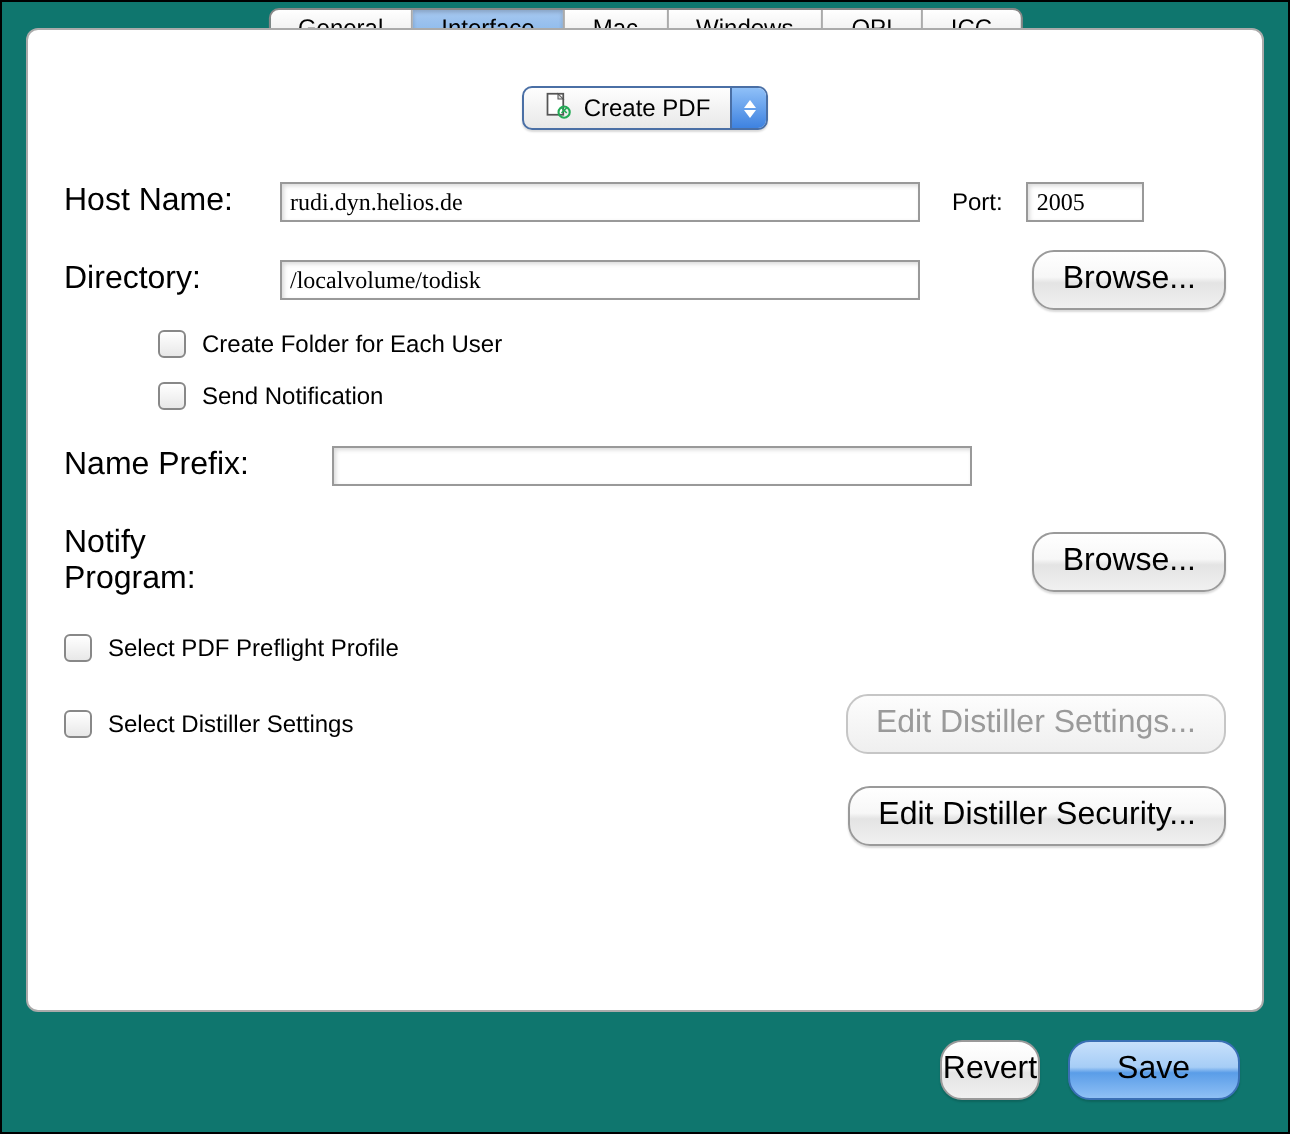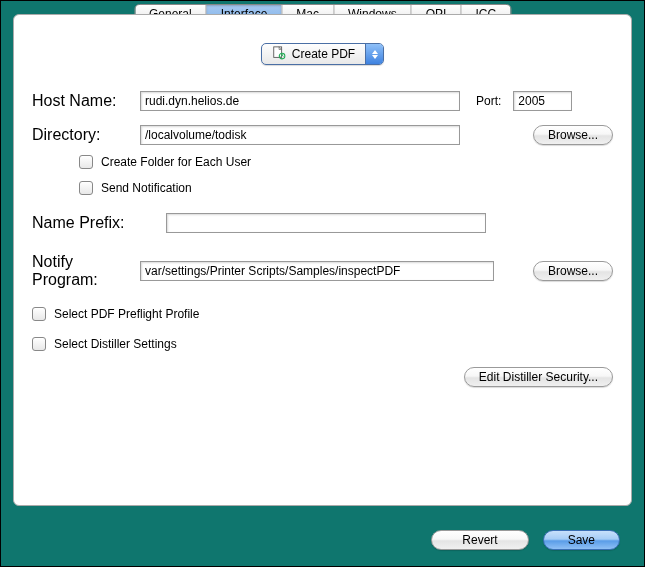--- a/index.html
+++ b/index.html
@@ -114,40 +114,40 @@
     font-size: 16px;
     padding-right: 4px;
   }
   .field-col { flex: 1; display:flex; align-items:center; gap:8px;}
   input[type=text].tf {
     height: 20px;
     border: 1px solid #999;
     box-shadow: inset 1px 1px 2px rgba(0,0,0,0.15);
     padding: 1px 4px;
     font-size: 12px;
-    font-family: Liberation Sans, sans-serif;
+    font-family: Liberation Serif, serif;
     background:#fff;
   }
   .host-input { width: 320px; }
   .port-label { margin-left: 8px; margin-right:4px; font-size:12px;}
   .port-input { width: 59px; }
   .dir-input { width: 320px; }
   .prefix-input { width: 320px; }
   .notify-input { width: 354px; }
 
   .aqua-btn {
     display: inline-flex;
     align-items: center;
     justify-content: center;
-    height: 20px;
+    height: 30px;
     padding: 0 14px;
     border: 1px solid #9a9a9a;
     border-radius: 11px;
     background: linear-gradient(#ffffff 0%, #f7f7f7 45%, #e4e4e4 55%, #f0f0f0 100%);
-    font-size: 12px;
+    font-size: 16px;
     font-family: inherit;
     box-shadow: 0 1px 1px rgba(0,0,0,0.15);
     cursor: default;
     white-space: nowrap;
   }
   .aqua-btn.disabled {
     color: #9a9a9a;
     border-color: #c6c6c6;
     background: linear-gradient(#fdfdfd, #efefef);
     box-shadow: none;
@@ -268,42 +268,44 @@
       <div class="form-row" style="margin-bottom:20px;gap:26px;">
         <div class="label-col">Name Prefix:</div>
         <div class="field-col">
           <input type="text" class="tf prefix-input" value="" style="">
         </div>
       </div>
 
       <div class="form-row" style="margin-bottom:18px;">
         <div class="label-col">Notify Program:</div>
         <div class="field-col">
-          <input type="text" class="tf notify-input" value="var/settings/Printer Scripts/Samples/inspectPDF" style="">
           <span class="right-btn-col">
             <span class="aqua-btn">Browse...</span>
           </span>
         </div>
       </div>
 
       <div class="section-row">
         <span class="cb"></span>
         <span style="margin-left:8px;">Select PDF Preflight Profile</span>
       </div>
 
       <div class="section-row">
         <span class="cb"></span>
         <span style="margin-left:8px;">Select Distiller Settings</span>
+        <span class="right-btn-col">
+          <span class="aqua-btn disabled">Edit Distiller Settings...</span>
+        </span>
       </div>
 
       <div class="single-right">
         <span class="aqua-btn">Edit Distiller Security...</span>
       </div>
 
     </div>
   </div>
 
   <div class="footer">
-    <span class="aqua-btn" style="padding:0 30px;text-align:center;">Revert</span>
+    <span class="aqua-btn" style="padding:0 0;text-align:center;">Revert</span>
     <span class="aqua-btn primary" style="padding:0 24px;">Save</span>
   </div>
 
 </div>
 
 </body></html>

